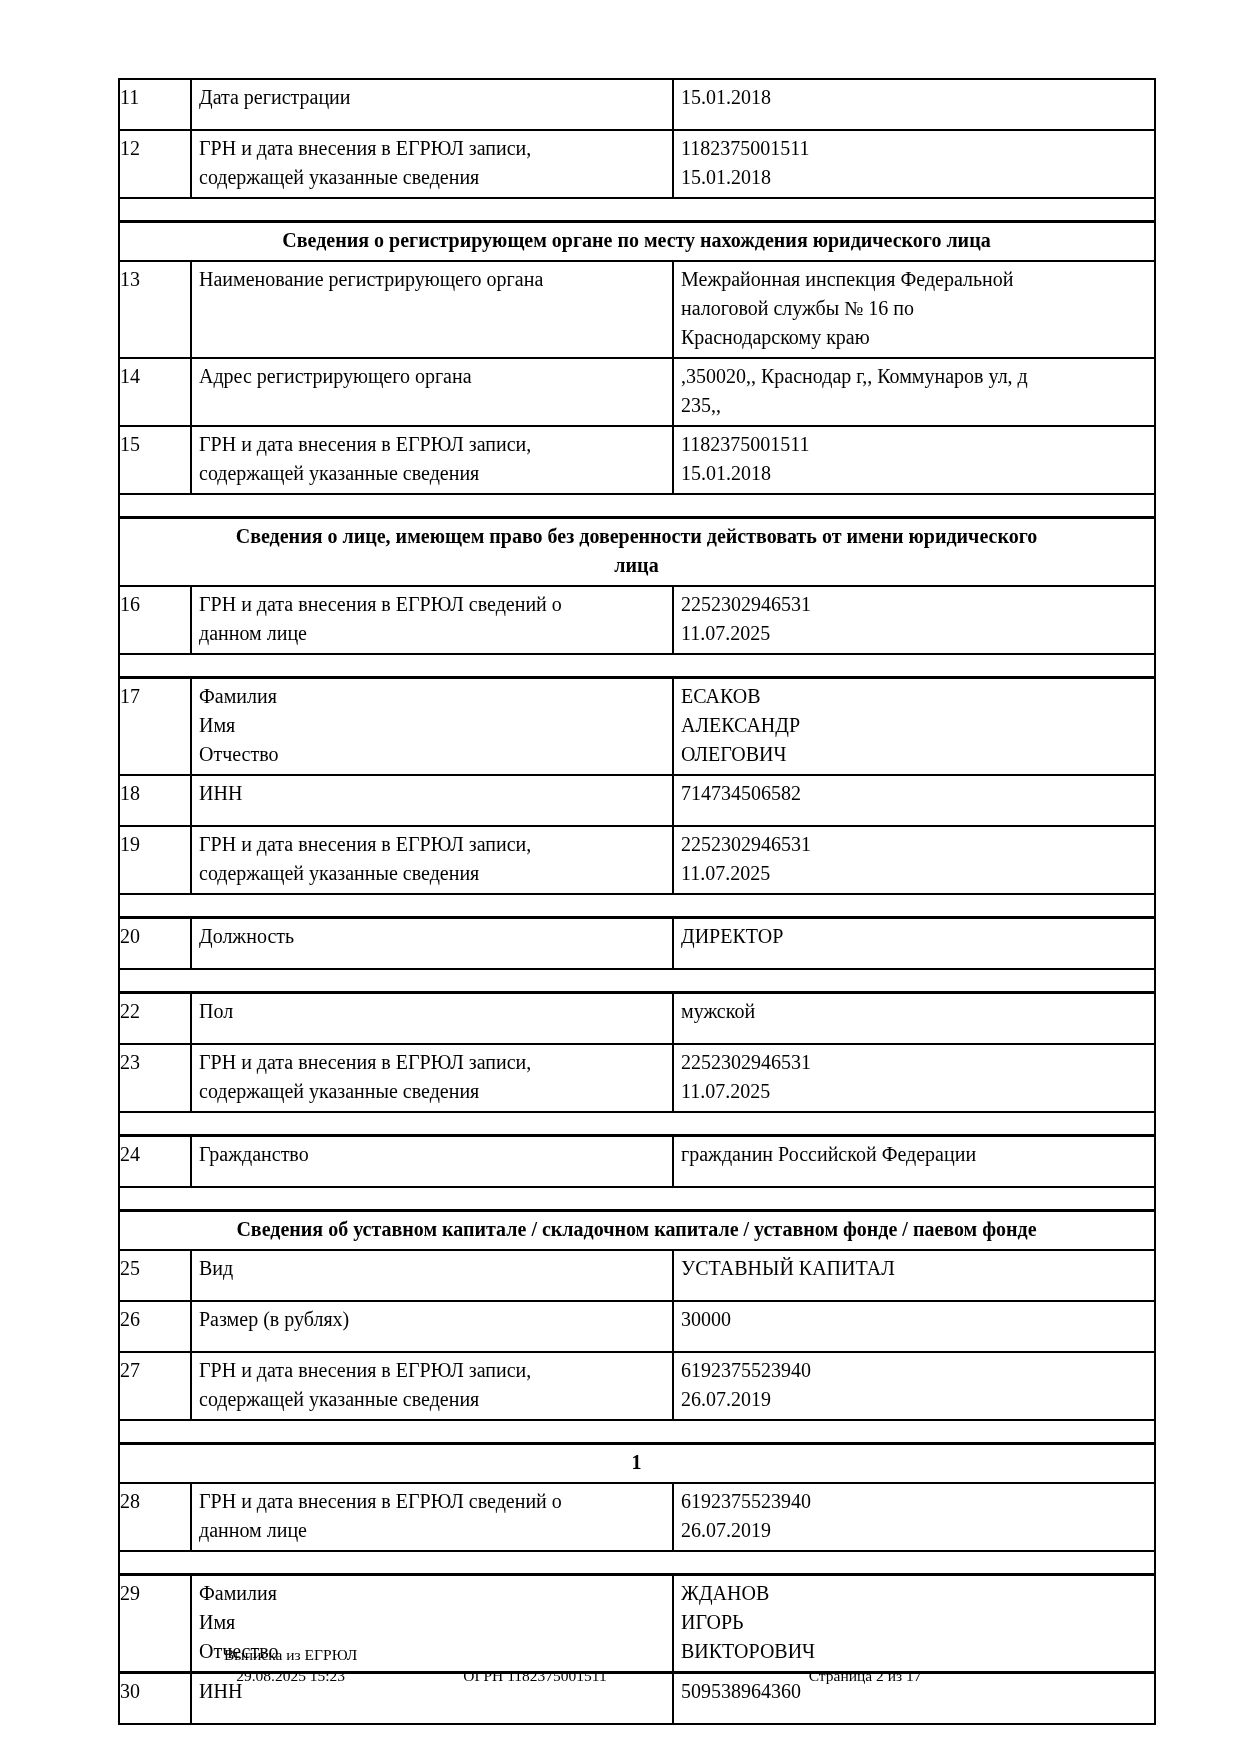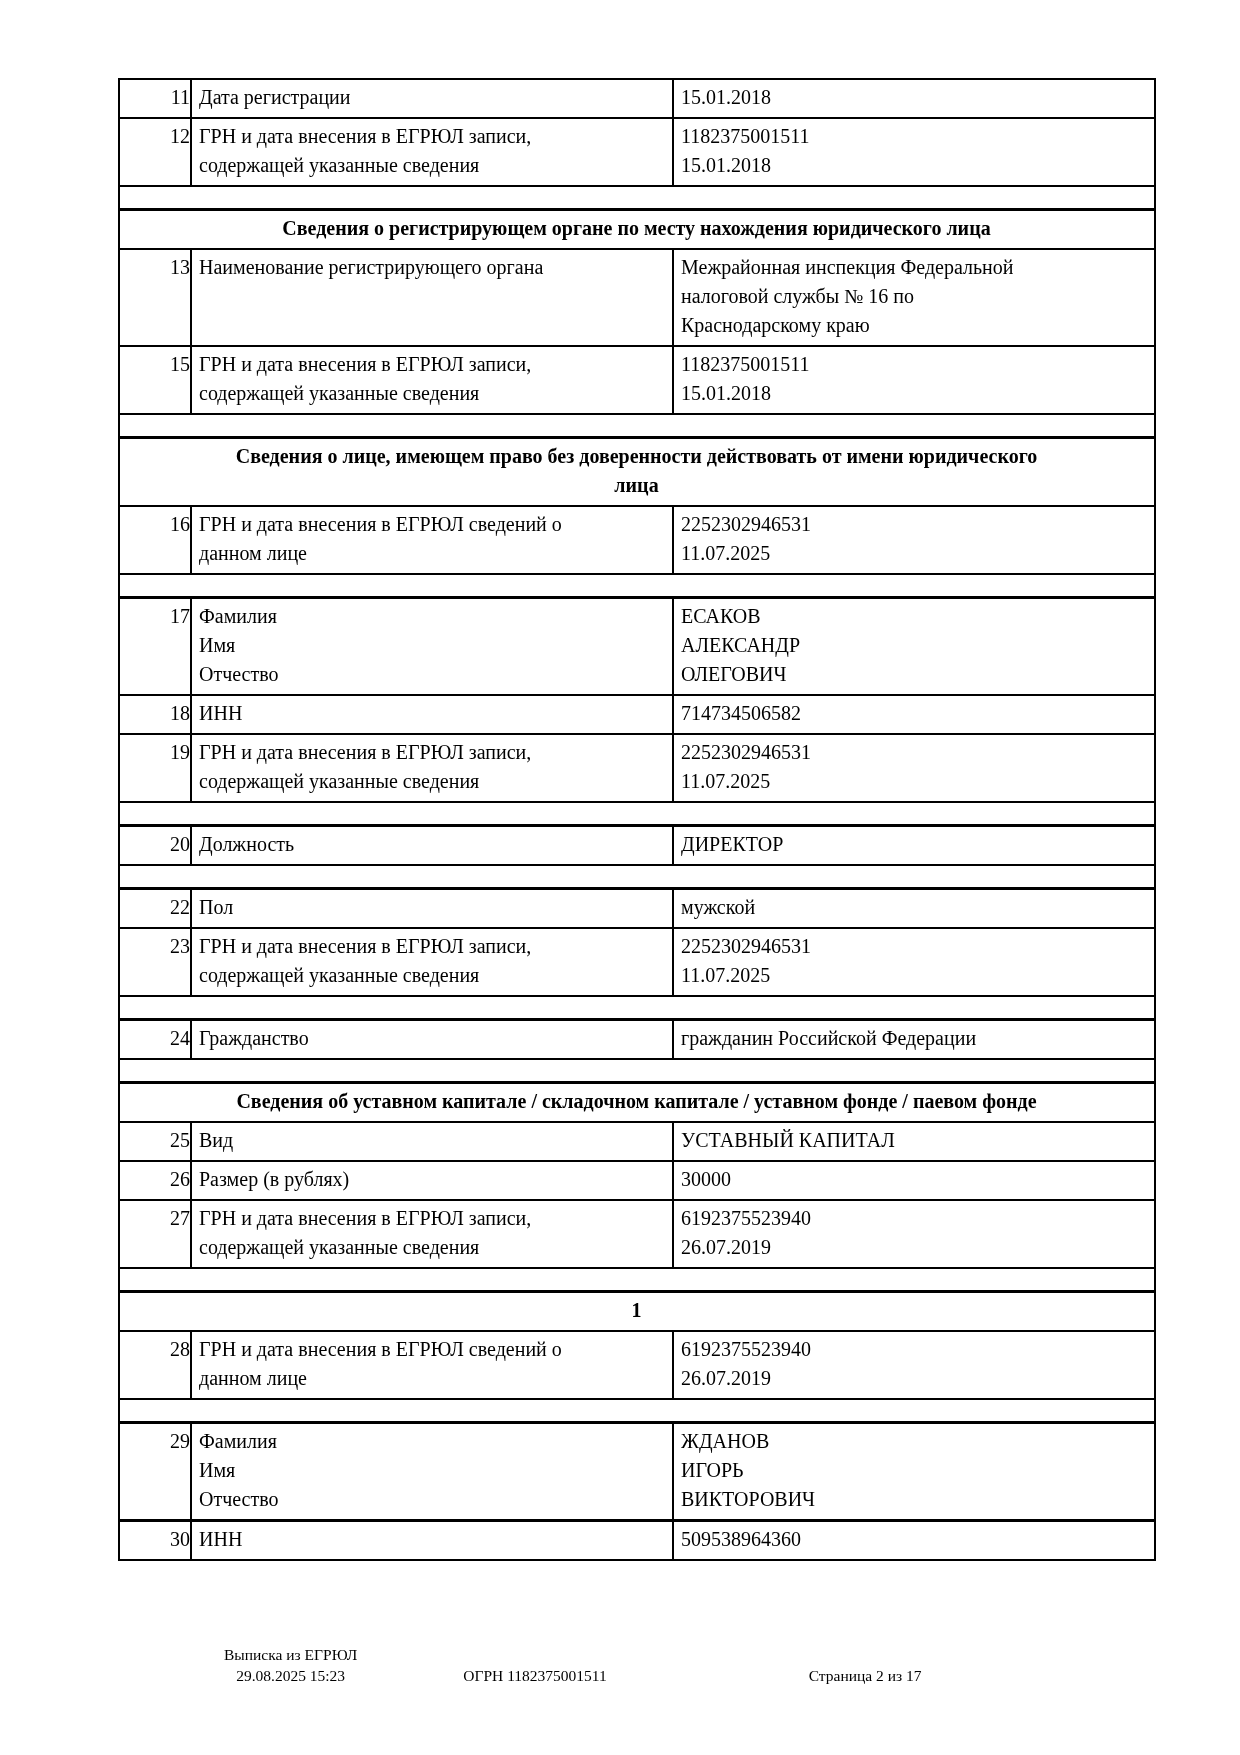--- a/index.html
+++ b/index.html
@@ -15,21 +15,21 @@
   }
   col.c-num{width:72px;}
   col.c-label{width:482px;}
   col.c-value{width:482px;}
   td{
     border:2px solid #000;vertical-align:top;
     font-size:20px;line-height:29px;
     padding:3px 8px 5px 7px;
     overflow:hidden;
   }
-  td.num{text-align:right;padding:3px 0 5px 0;margin-left:18px;}
+  td.num{text-align:left;padding:3px 0 17px 0;margin-left:18px;}
   td.section{font-weight:700;text-align:center;}
   td.subnum{font-weight:700;text-align:center;}
   tr.spacer td{height:21px;padding:0;border-bottom-width:3px;}
   tr.thick-top td{border-top-width:3px;}
   .footer{
     position:absolute;left:118px;width:1036px;top:1644px;
     display:flex;align-items:flex-end;
     font-size:15.5px;line-height:21px;
   }
   .f-left{flex:1;text-align:center;}
@@ -81,20 +81,30 @@
           <td class="label">
             <div>Наименование регистрирующего органа</div>
           </td>
           <td class="value">
             <div>Межрайонная инспекция Федеральной</div>
             <div>налоговой службы № 16 по</div>
             <div>Краснодарскому краю</div>
           </td>
         </tr>
         <tr class="data">
+          <td class="num">14</td>
+          <td class="label">
+            <div>Адрес регистрирующего органа</div>
+          </td>
+          <td class="value">
+            <div>,350020,, Краснодар г,, Коммунаров ул, д</div>
+            <div>235,,</div>
+          </td>
+        </tr>
+        <tr class="data">
           <td class="num">15</td>
           <td class="label">
             <div>ГРН и дата внесения в ЕГРЮЛ записи,</div>
             <div>содержащей указанные сведения</div>
           </td>
           <td class="value">
             <div>1182375001511</div>
             <div>15.01.2018</div>
           </td>
         </tr>

